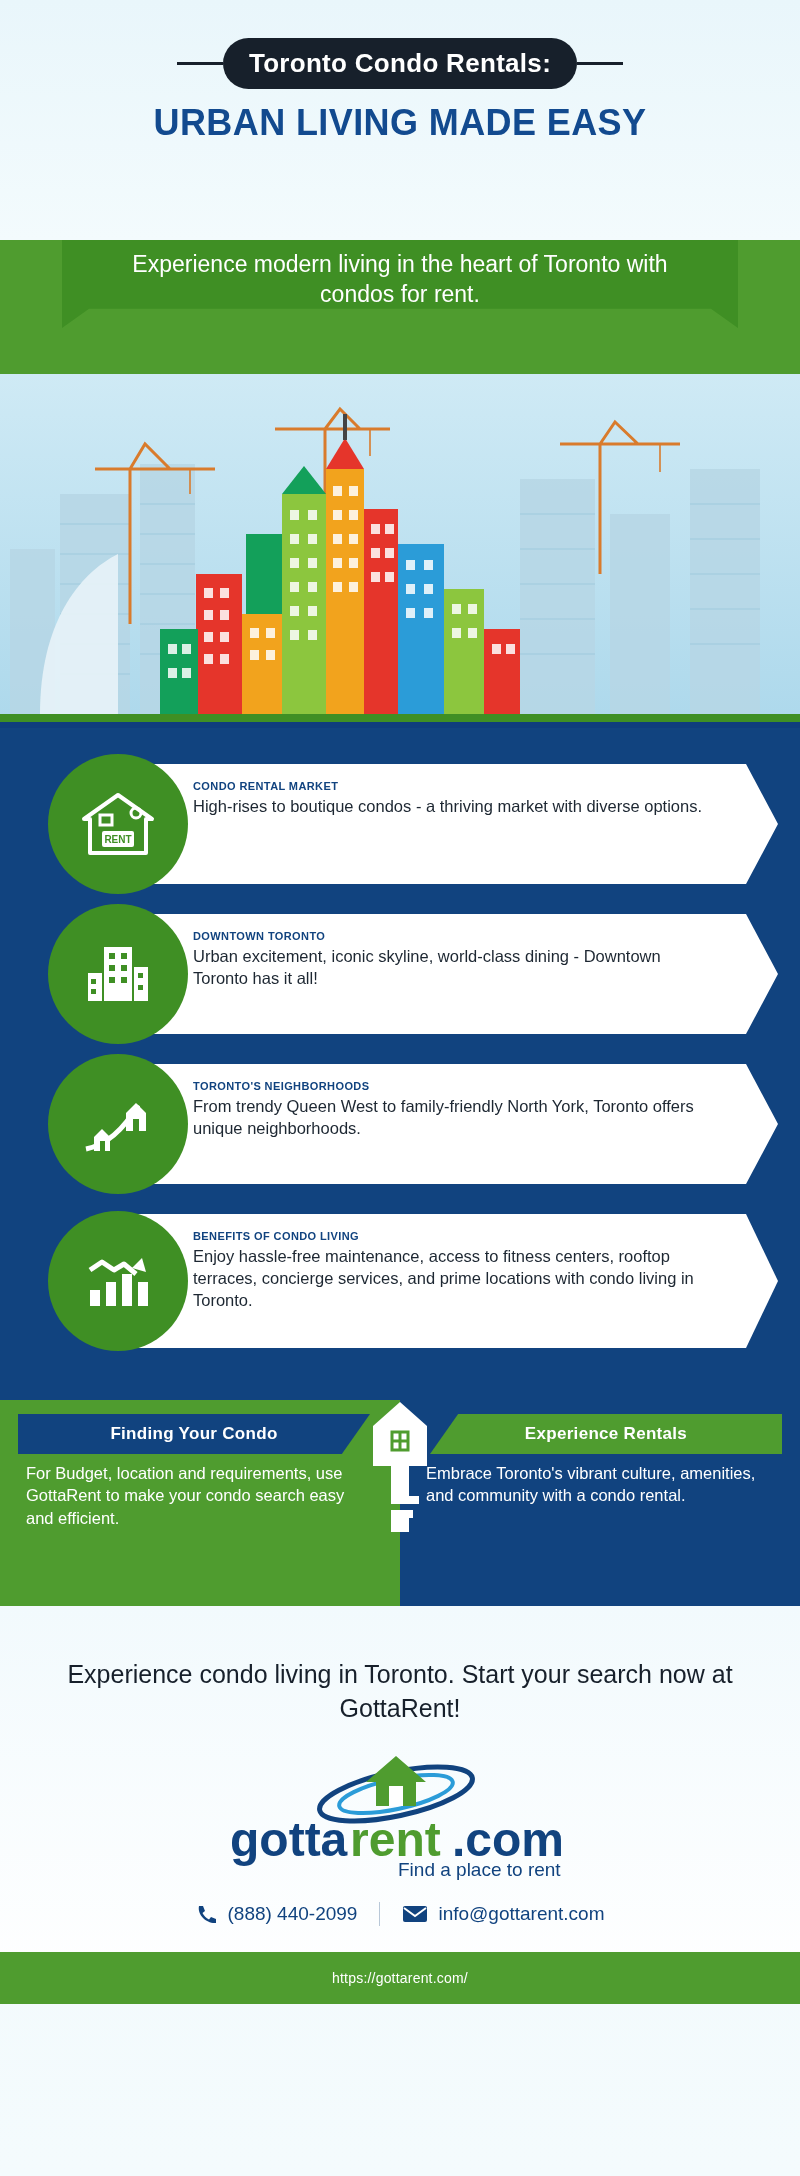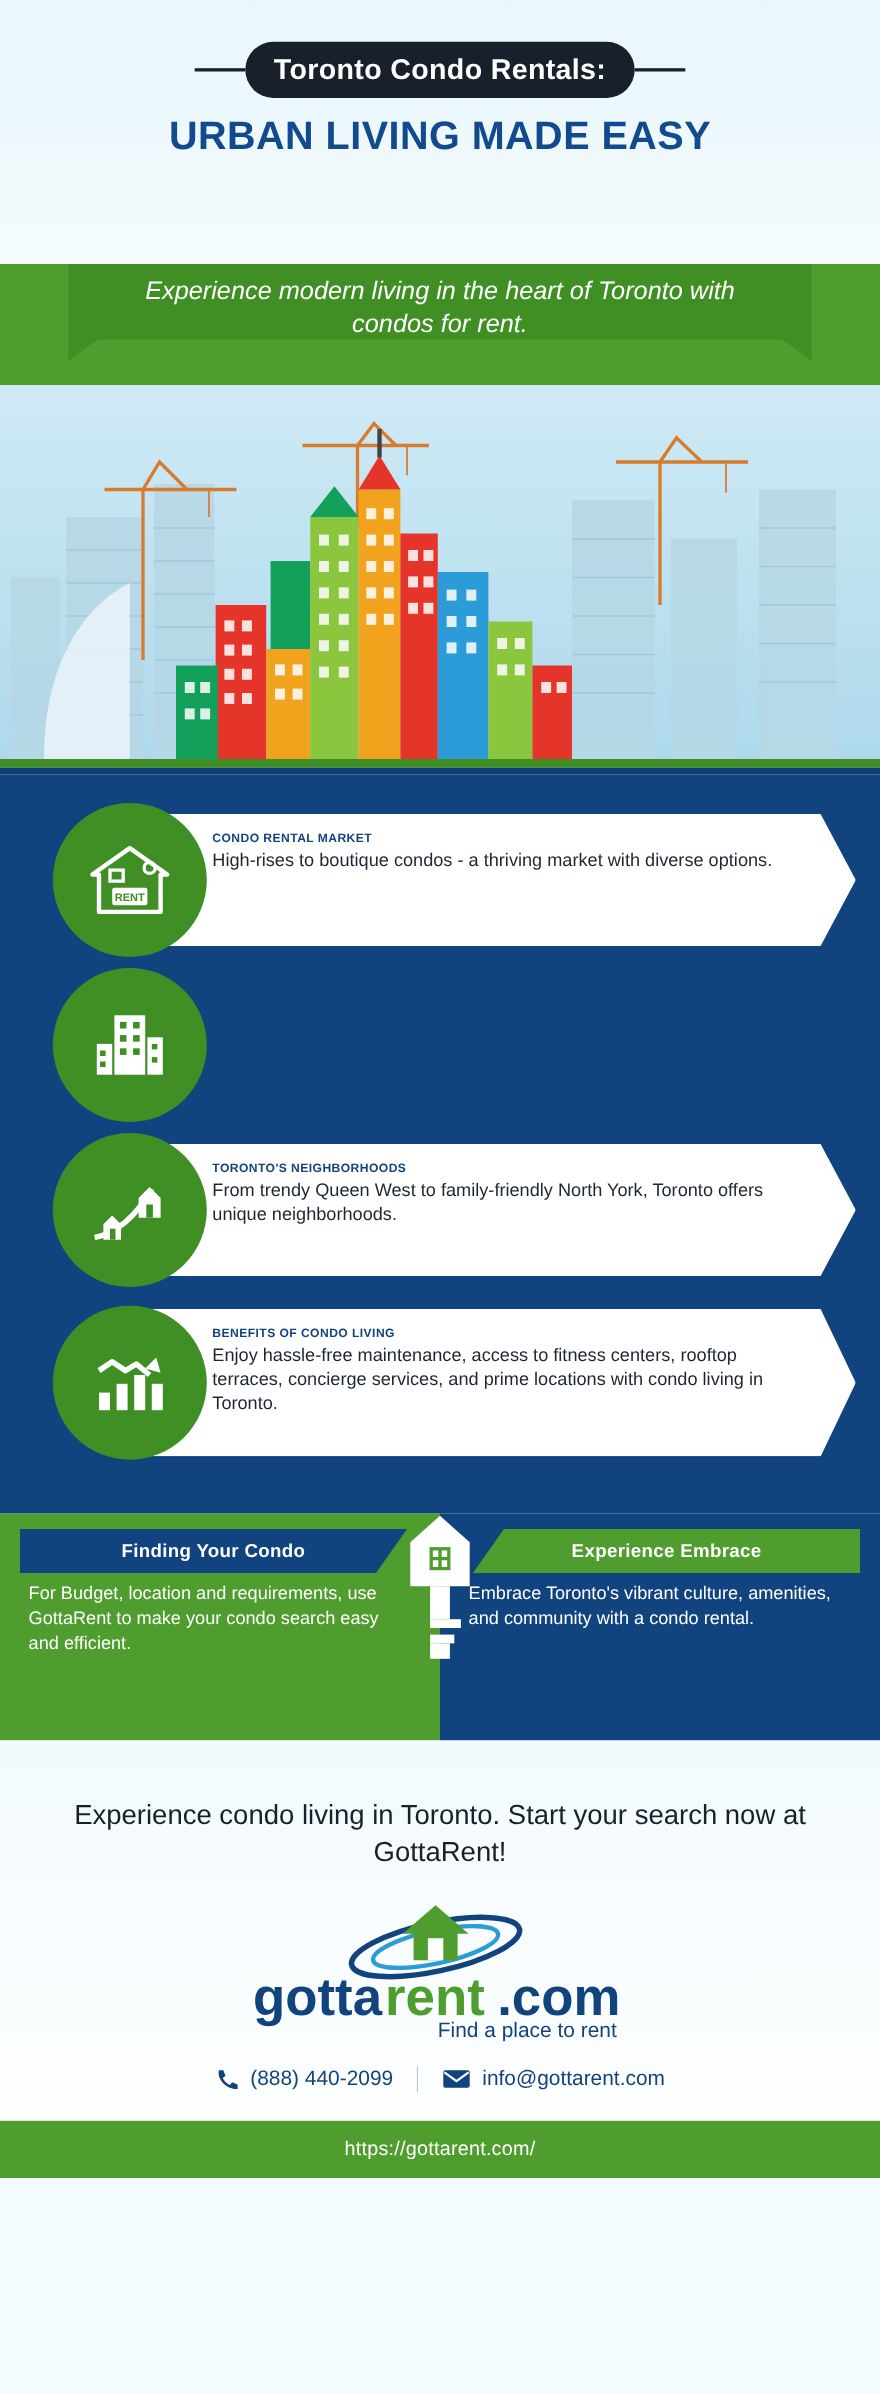--- a/index.html
+++ b/index.html
@@ -51,24 +51,23 @@
     margin-top: 14px;
     color: #124a8f;
     font-size: 36px;
     font-weight: bold;
     letter-spacing: .4px;
   }
 
   
   .greenbar {
     position: relative;
-    height: 110px;
+    height: 134px;
     background: #4c9a2a;
     background: #4f9c2f;
-    font-style: italic;
   }
   .greenbar .inner {
     position: absolute;
     left: 62px;
     right: 62px;
     top: 0;
     height: 88px;
     background: #3f8f24;
     clip-path: polygon(0 0, 100% 0, 100% 100%, 96% 78%, 4% 78%, 0 100%);
     display: flex;
@@ -238,21 +237,21 @@
   .urlbar {
     margin-top: 26px;
     height: 52px;
     background: #4f9c2f;
     display: flex;
     align-items: center;
     justify-content: center;
   }
   .urlbar a, .urlbar span {
     color: #ffffff;
-    font-size: 18px;
+    font-size: 14px;
     text-decoration: none;
     letter-spacing: .2px;
   }
 </style>
 </head>
 <body>
 
 <div class="page">
 
   <div class="header">
@@ -416,20 +415,24 @@
           <path d="M38 6 L72 30 L66 30 L66 64 L10 64 L10 30 L4 30 Z" fill="none" stroke="#ffffff" stroke-width="4" stroke-linejoin="round"></path>
           <rect x="22" y="42" width="32" height="16" rx="2" fill="#ffffff"></rect>
           <text x="38" y="54" font-size="10" font-family="Liberation Sans, sans-serif" font-weight="bold" fill="#3f8f24" text-anchor="middle">RENT</text>
           <rect x="20" y="26" width="12" height="10" fill="none" stroke="#ffffff" stroke-width="3"></rect>
           <circle cx="56" cy="24" r="5" fill="none" stroke="#ffffff" stroke-width="3"></circle>
         </svg>
       </div>
     </div>
 
     <div class="row">
+      <div class="arrow">
+        <h3>DOWNTOWN TORONTO</h3>
+        <p>Urban excitement, iconic skyline, world-class dining - Downtown Toronto has it all!</p>
+      </div>
       <div class="circle">
         <svg width="72" height="70" viewBox="0 0 72 70">
           <rect x="22" y="8" width="28" height="54" fill="#ffffff"></rect>
           <rect x="6" y="34" width="14" height="28" fill="#ffffff"></rect>
           <rect x="52" y="28" width="14" height="34" fill="#ffffff"></rect>
           <g fill="#3f8f24">
             <rect x="27" y="14" width="6" height="6"></rect>
               <rect x="39" y="14" width="6" height="6"></rect>
             <rect x="27" y="26" width="6" height="6"></rect>
               <rect x="39" y="26" width="6" height="6"></rect>
@@ -478,21 +481,21 @@
     </div>
 
   </div>
 
   <div class="panels">
     <div class="panel left">
       <div class="tab">Finding Your Condo</div>
       <p>For Budget, location and requirements, use GottaRent to make your condo search easy and efficient.</p>
     </div>
     <div class="panel right">
-      <div class="tab">Experience Embrace</div>
+      <div class="tab">Experience Rentals</div>
       <p>Embrace Toronto's vibrant culture, amenities, and community with a condo rental.</p>
     </div>
     <div class="key-badge">
       <svg width="58" height="140" viewBox="0 0 58 140">
         <path d="M29 2 L56 26 L56 66 L2 66 L2 26 Z" fill="#ffffff"></path>
         <rect x="20" y="66" width="18" height="30" fill="#ffffff"></rect>
         <rect x="20" y="96" width="28" height="8" fill="#ffffff"></rect>
         <rect x="20" y="110" width="22" height="8" fill="#ffffff"></rect>
         <rect x="20" y="118" width="18" height="14" fill="#ffffff"></rect>
         <rect x="21" y="32" width="16" height="18" fill="none" stroke="#4f9c2f" stroke-width="3"></rect>

